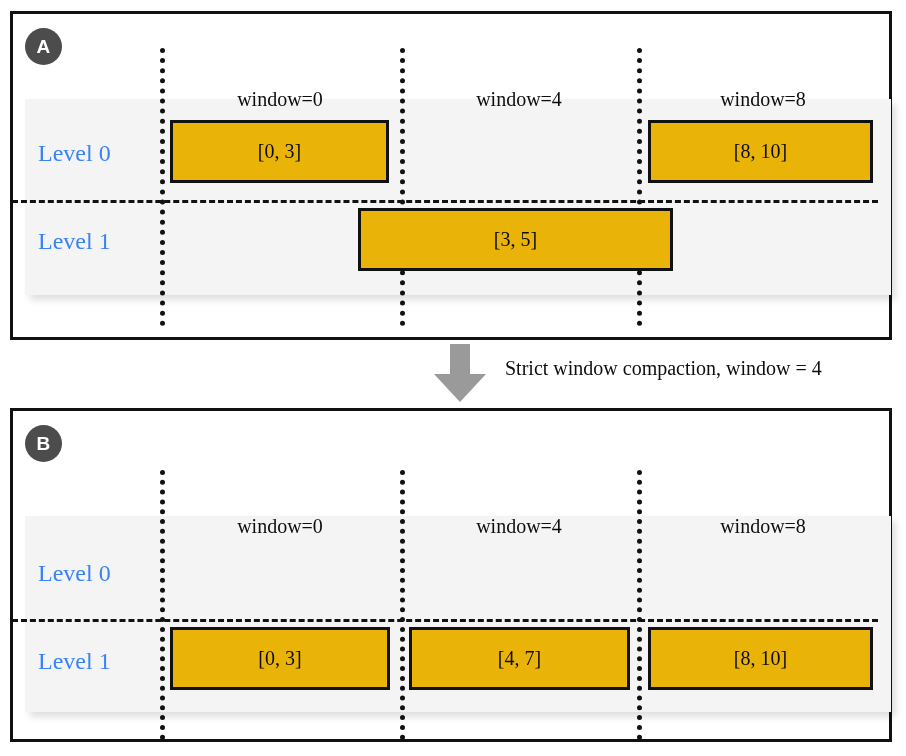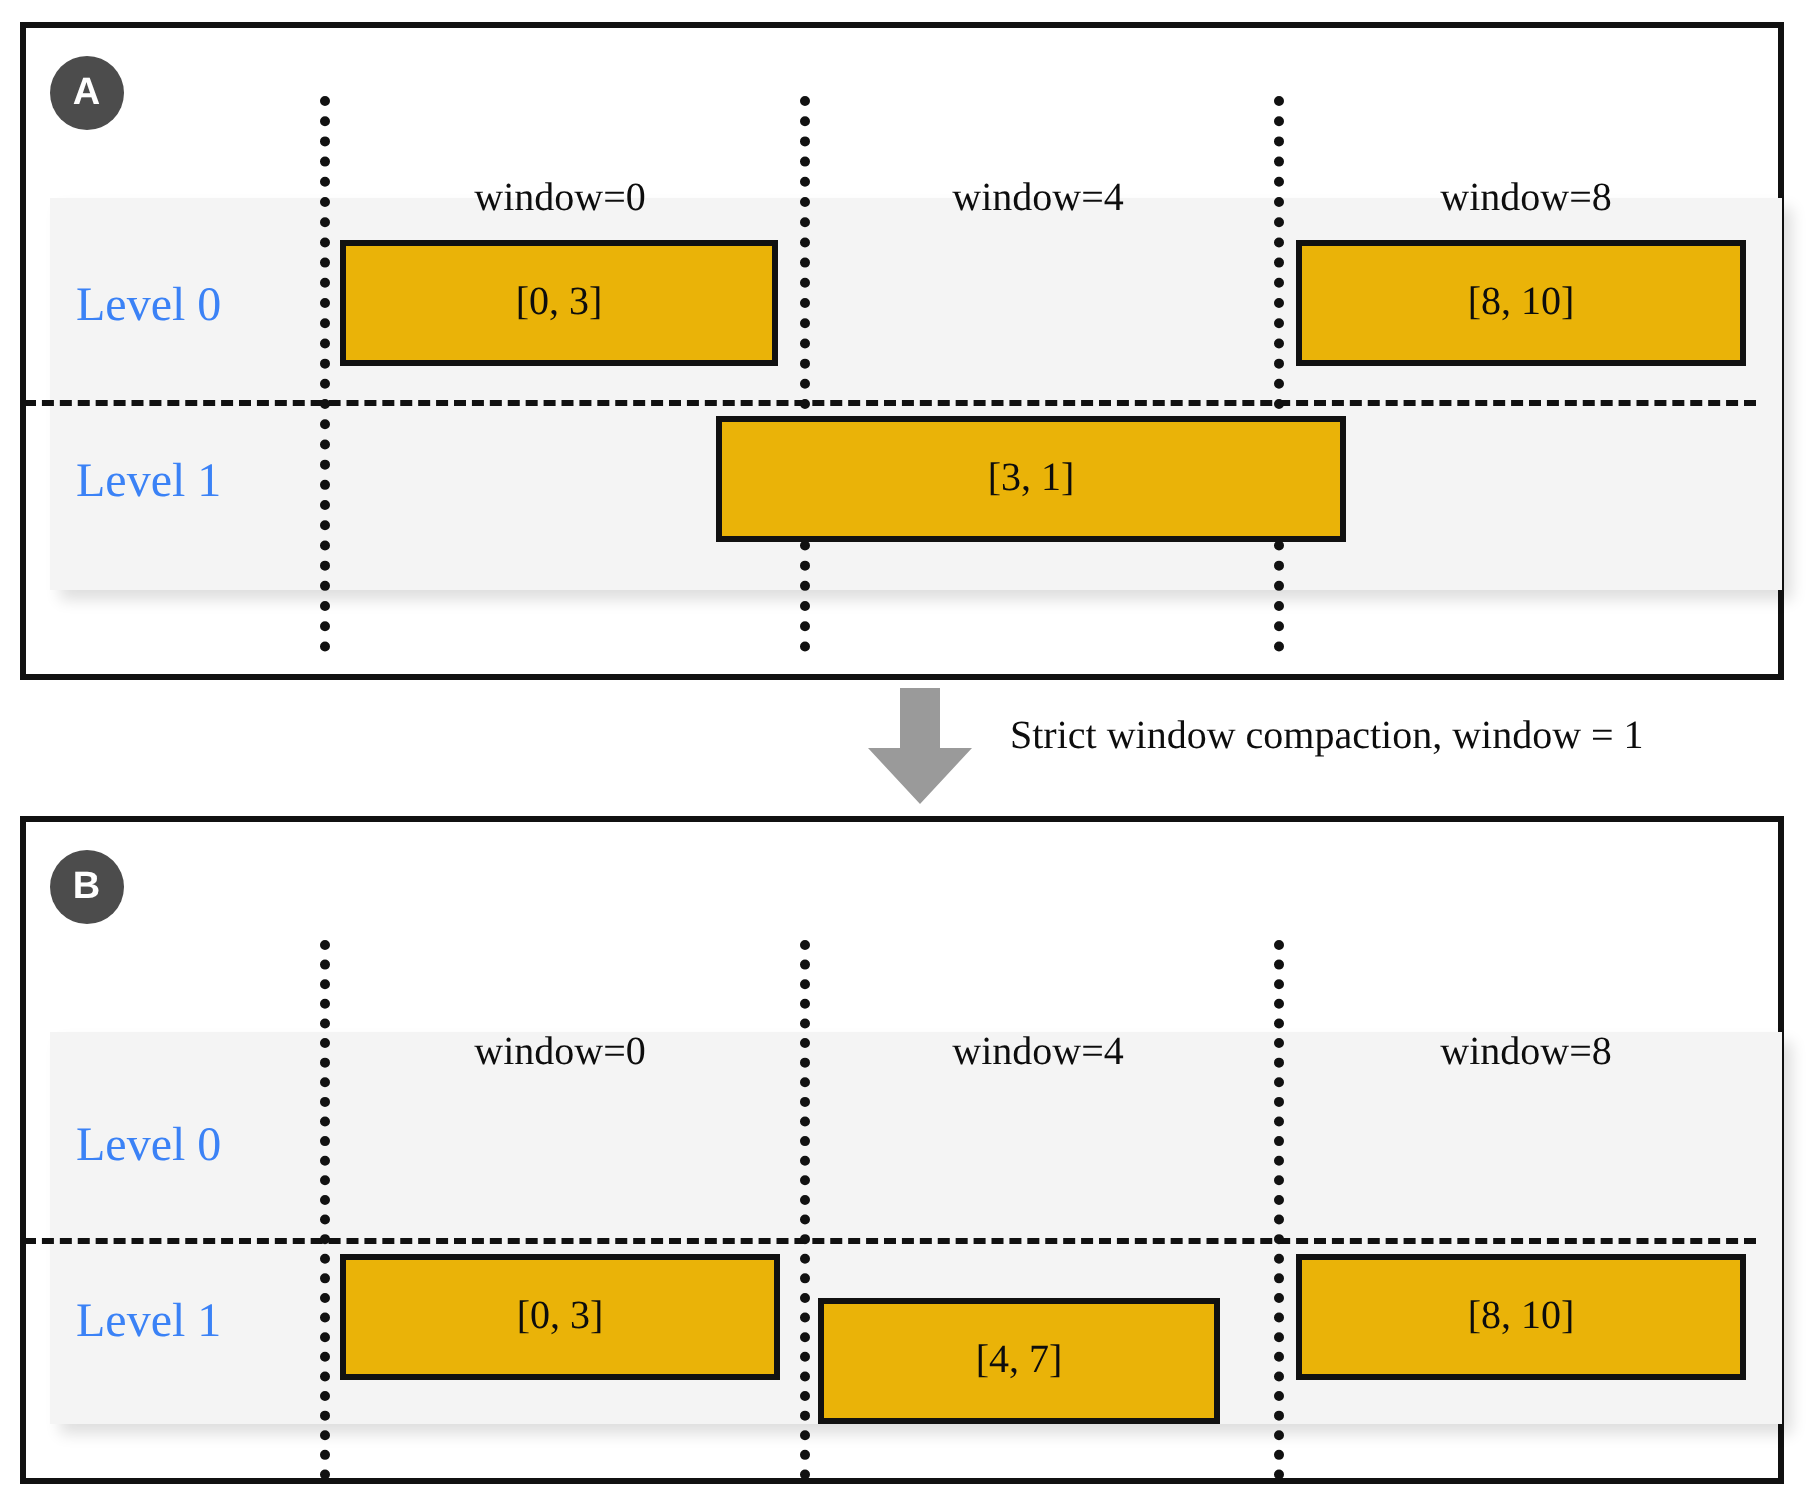--- a/index.html
+++ b/index.html
@@ -150,29 +150,29 @@
   <div class="window-line" style="left:160px; top:48px;  height:278px;"></div>
   <div class="window-line" style="left:400px; top:48px;  height:278px;"></div>
   <div class="window-line" style="left:637px; top:48px;  height:278px;"></div>
 
   <div class="window-label" style="left:180px; top:50px; width:200px;">window=0</div>
   <div class="window-label" style="left:419px; top:50px; width:200px;">window=4</div>
   <div class="window-label" style="left:663px; top:50px; width:200px;">window=8</div>
 
   <div class="run-box" style="left:170px; top:120px; width:219px; height:63px;">[0, 3]</div>
   <div class="run-box" style="left:648px; top:120px; width:225px; height:63px;">[8, 10]</div>
-  <div class="run-box" style="left:358px; top:208px; width:315px; height:63px;">[3, 1]</div>
+  <div class="run-box" style="left:358px; top:208px; width:315px; height:63px;">[3, 5]</div>
 
   <div id="transition">
     <div class="arrow">
       <svg width="64" height="60" viewBox="0 0 64 60" xmlns="http://www.w3.org/2000/svg">
         <polygon points="22,0 42,0 42,30 58,30 32,58 6,30 22,30" fill="#9a9a9a"></polygon>
       </svg>
     </div>
-    <div class="transition-caption">Strict window compaction, window = 1</div>
+    <div class="transition-caption">Strict window compaction, window = 4</div>
   </div>
 
   <div class="panel" id="panel-b">
     <div class="band" id="band-b"></div>
     <div class="badge" id="badge-b">B</div>
   </div>
 
   <div class="level-label" style="left:38px; top:560px;">Level 0</div>
   <div class="level-label" style="left:38px; top:648px;">Level 1</div>
 
@@ -180,16 +180,16 @@
 
   <div class="window-line" style="left:160px; top:470px; height:270px;"></div>
   <div class="window-line" style="left:400px; top:470px; height:270px;"></div>
   <div class="window-line" style="left:637px; top:470px; height:270px;"></div>
 
   <div class="window-label" style="left:180px; top:477px; width:200px;">window=0</div>
   <div class="window-label" style="left:419px; top:477px; width:200px;">window=4</div>
   <div class="window-label" style="left:663px; top:477px; width:200px;">window=8</div>
 
   <div class="run-box" style="left:170px; top:627px; width:220px; height:63px;">[0, 3]</div>
-  <div class="run-box" style="left:409px; top:649px; width:201px; height:63px;">[4, 7]</div>
+  <div class="run-box" style="left:409px; top:627px; width:221px; height:63px;">[4, 7]</div>
   <div class="run-box" style="left:648px; top:627px; width:225px; height:63px;">[8, 10]</div>
 
 </div>
 
 </body></html>

